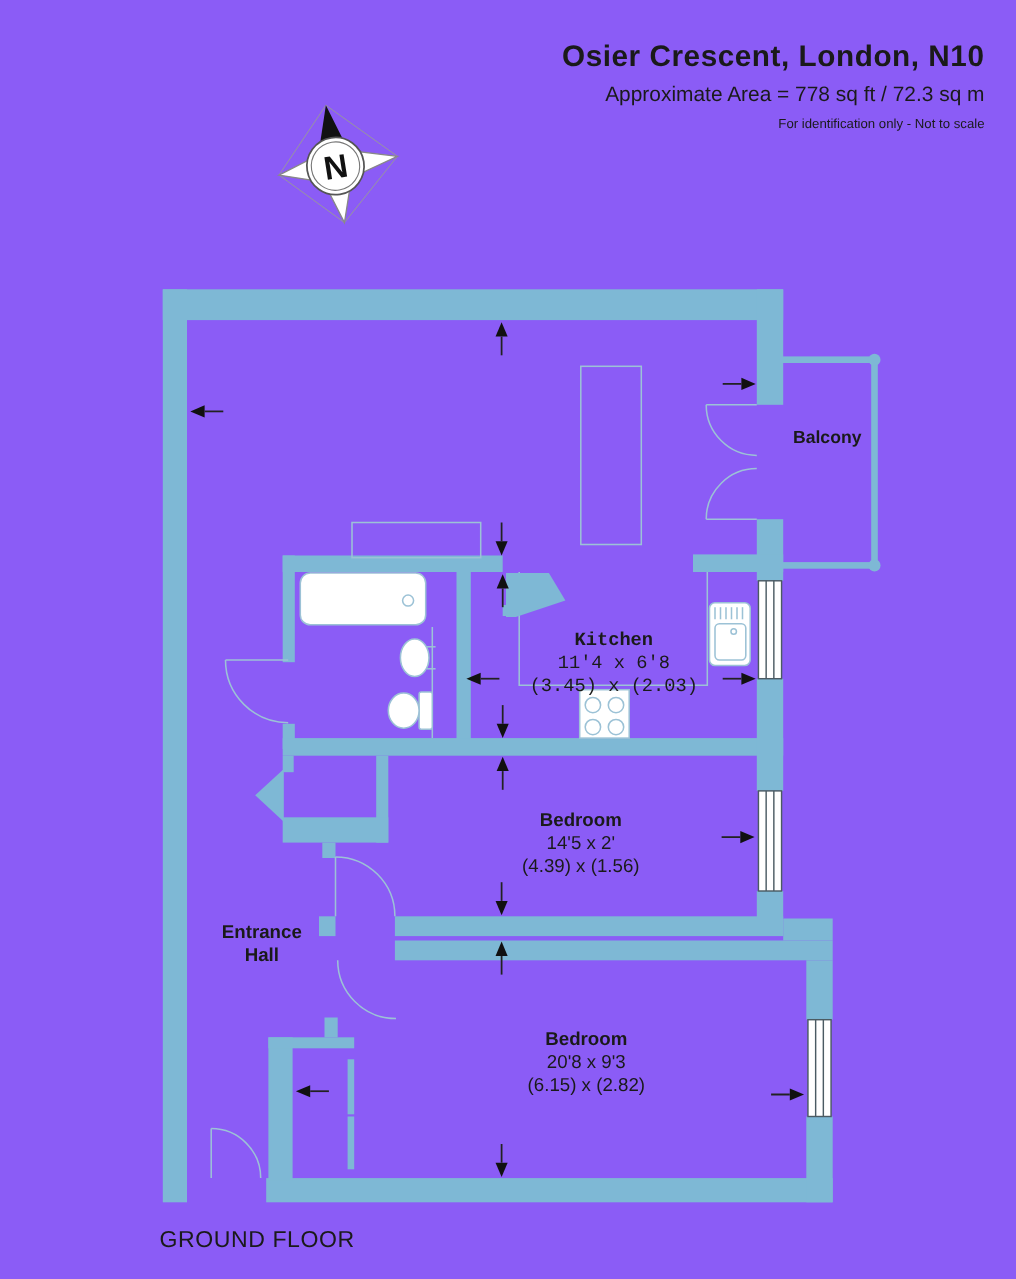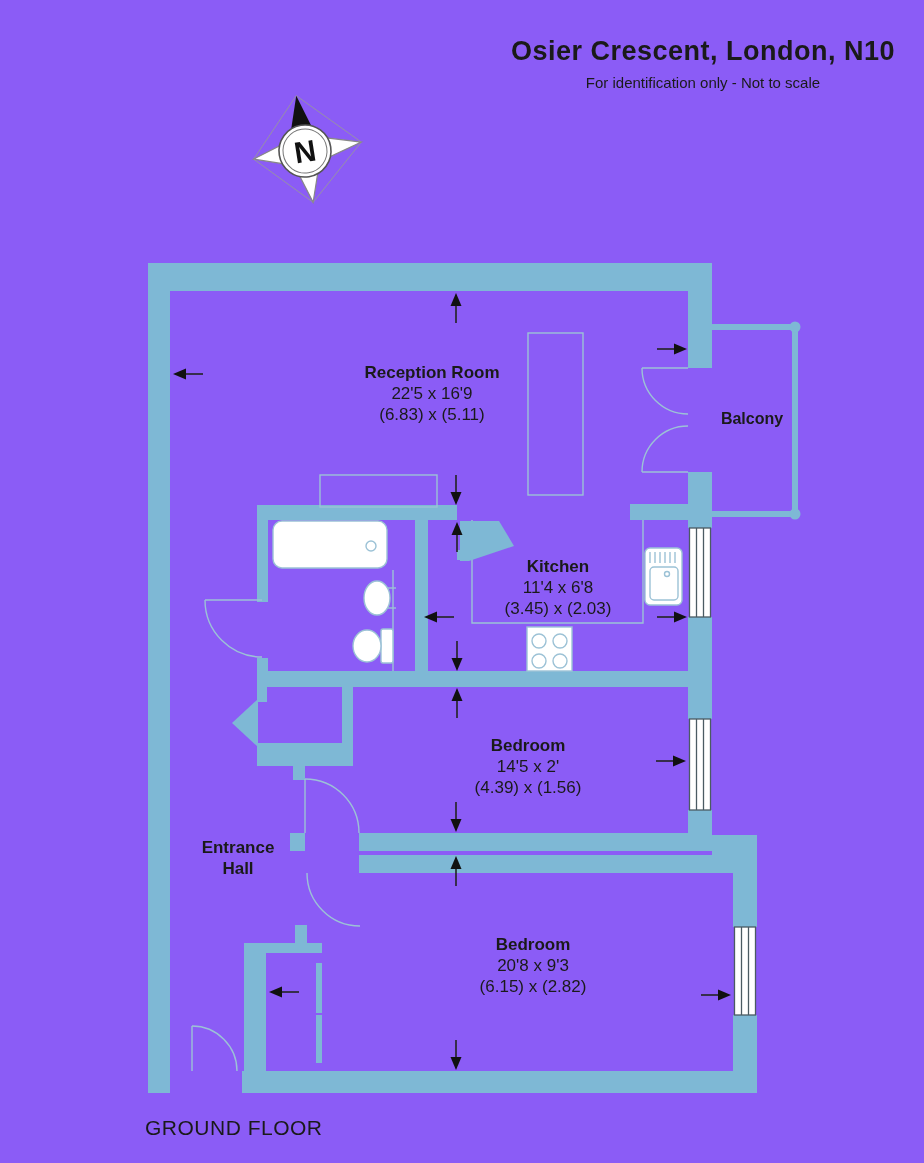--- a/index.html
+++ b/index.html
@@ -14,36 +14,37 @@
   
   .g{stroke:#4b5b63;stroke-width:1.3;fill:#ffffff;}
   .gl{stroke:#4b5b63;stroke-width:1.3;}
   
   .ar-line{stroke:#222222;stroke-width:1.6;}
   .ar-tri{fill:#111111;}
   
   .hdr{position:absolute;top:36px;right:29px;text-align:right;}
   .title{font-size:27px;font-weight:bold;letter-spacing:.5px;}
   .subtitle{font-size:19px;margin-top:9px;}
-  .disclaimer{font-size:15px;margin-top:7px;text-align:center;}
+  .disclaimer{font-size:12px;margin-top:7px;}
   
   .rlabel{position:absolute;transform:translateX(-50%);text-align:center;
           font-size:17px;line-height:21px;white-space:nowrap;}
   .rname{font-weight:bold;}
   .hall-label{white-space:normal;width:92px;font-weight:bold;text-align:center;}
   .balcony-label{position:absolute;transform:translateX(-50%);font-size:16px;font-weight:bold;}
   .floor-label{position:absolute;left:145px;top:1116px;font-size:21px;font-weight:normal;letter-spacing:.5px;}
 </style>
 </head>
 <body>
 
 <div class="page">
 
   <div class="hdr">
     <div class="title">Osier Crescent, London, N10</div>
+    <div class="subtitle">Approximate Area = 778 sq ft / 72.3 sq m</div>
     <div class="disclaimer">For identification only - Not to scale</div>
   </div>
 
   <svg class="plan-svg" width="924" height="1163" viewBox="0 0 924 1163">
 
     <g>
       <rect class="w" x="148" y="263" width="564" height="28"></rect>
       <rect class="w" x="148" y="263" width="22" height="830"></rect>
       <rect class="w" x="242" y="1071" width="515" height="22"></rect>
       <rect class="w" x="688" y="263" width="24" height="105"></rect>
@@ -192,29 +193,24 @@
       <polygon points="57,0 15,-12 15,12" fill="#ffffff" stroke="#888888" stroke-width="1.2"></polygon>
       <polygon points="0,52 -12,15 12,15" fill="#ffffff" stroke="#888888" stroke-width="1.2"></polygon>
       <polygon points="-52,0 -15,-12 -15,12" fill="#ffffff" stroke="#888888" stroke-width="1.2"></polygon>
       <polygon points="0,-56 -13,-15 13,-15" fill="#111111"></polygon>
       <circle cx="0" cy="0" r="26" fill="#ffffff" stroke="#555555" stroke-width="1.6"></circle>
       <circle cx="0" cy="0" r="22" fill="#ffffff" stroke="#777777" stroke-width="1"></circle>
       <text x="0" y="11" text-anchor="middle" font-family="Liberation Sans, sans-serif" font-size="30" font-weight="bold" fill="#111111">N</text>
     </g>
   </svg>
 
-  <div class="rlabel" style="left:432px;top:362px;">
-    <div class="rname">Reception Room</div>
-    <div class="rdim">22'5 x 16'9</div>
-    <div class="rdim">(6.83) x (5.11)</div>
-  </div>
-
-  <div class="balcony-label" style="left:752px;top:410px;">Balcony</div>
-
-  <div class="rlabel" style="left:558px;top:556px;">
+
+  <div class="balcony-label" style="left:752px;top:390px;">Balcony</div>
+
+  <div class="rlabel" style="left:558px;top:572px;font-family:Liberation Mono, monospace;">
     <div class="rname">Kitchen</div>
     <div class="rdim">11'4 x 6'8</div>
     <div class="rdim">(3.45) x (2.03)</div>
   </div>
 
   <div class="rlabel" style="left:528px;top:735px;">
     <div class="rname">Bedroom</div>
     <div class="rdim">14'5 x 2'</div>
     <div class="rdim">(4.39) x (1.56)</div>
   </div>

